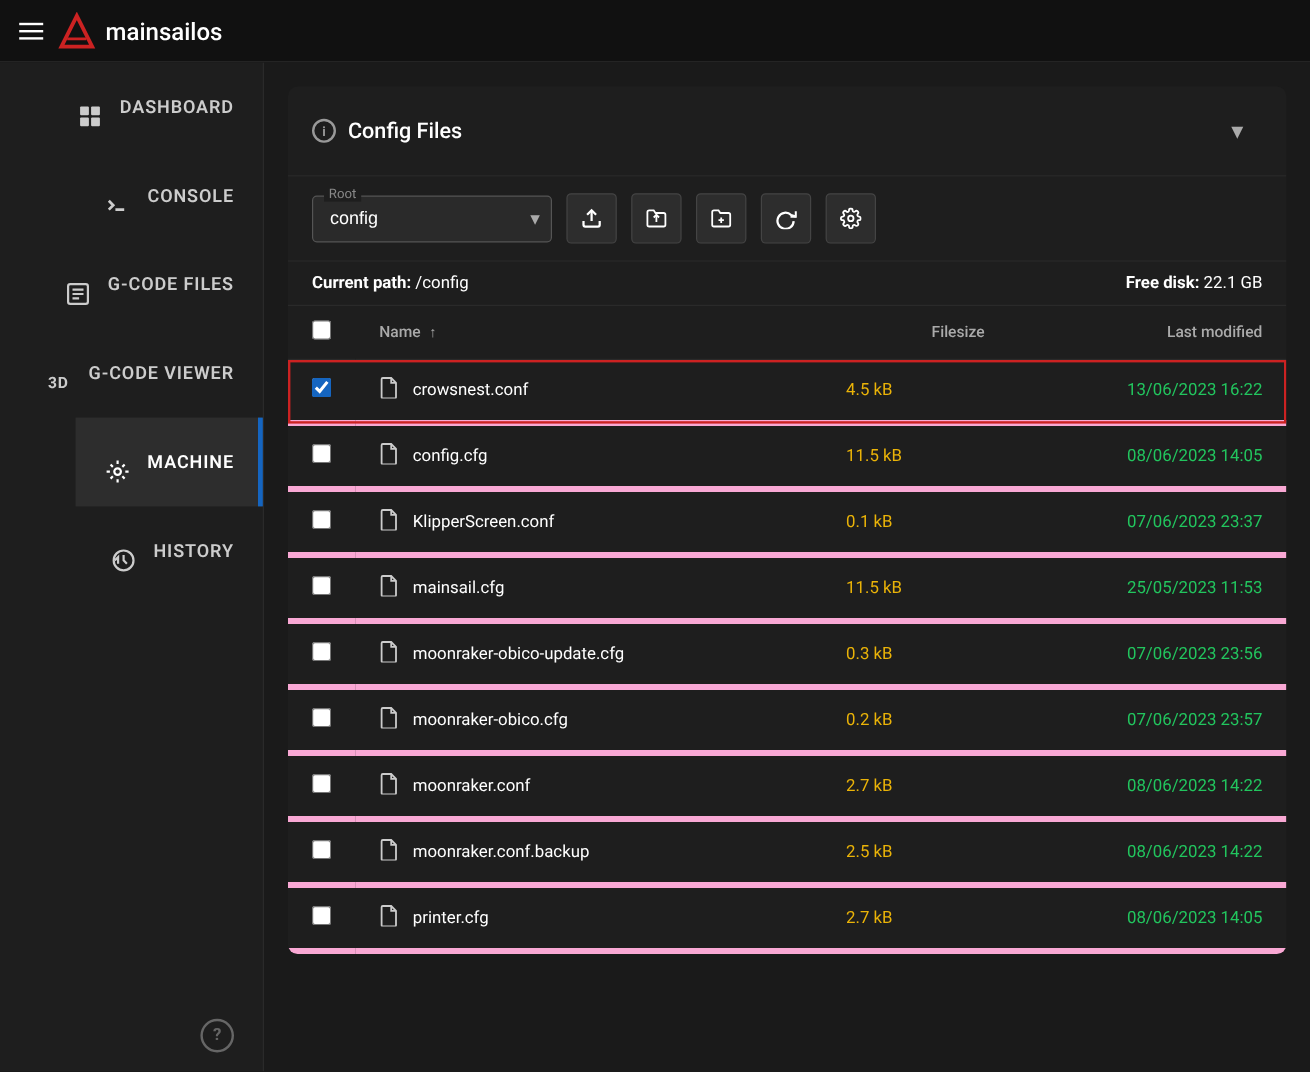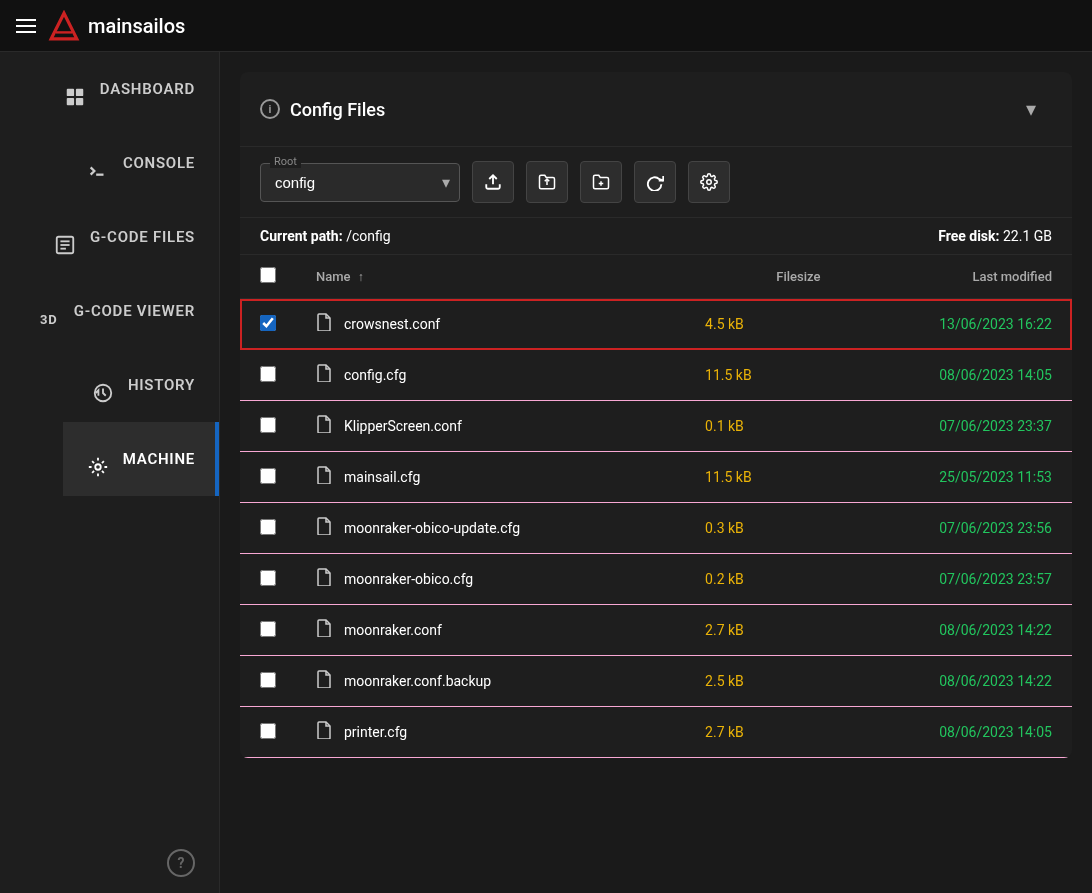--- a/index.html
+++ b/index.html
@@ -261,21 +261,21 @@
       font-size: 14px;
     }
     .file-table td.size-cell {
       color: #eab308;
     }
     .file-table td.date-cell {
       text-align: right;
       color: #22c55e;
     }
     .file-table tbody tr {
-      border-bottom: 1px solid #f9a8d4;
+      border-bottom: 5px solid #f9a8d4;
       cursor: pointer;
       padding-left: 20px;
     }
     .file-table tbody tr.selected {
       outline: 2px solid #cc2222;
       outline-offset: -2px;
     }
 
     .file-row-name {
       display: flex;
@@ -374,39 +374,39 @@
         </svg>
       </span>
       <span>G-CODE FILES</span>
     </div>
 
     <div class="sidebar-item">
       <span class="sidebar-item-icon" style="font-size:13px;font-weight:700;color:#cccccc;">3D</span>
       <span>G-CODE VIEWER</span>
     </div>
 
+    <div class="sidebar-item active">
+      <span class="sidebar-item-icon">
+        <svg width="22" height="22" viewBox="0 0 24 24" fill="none" stroke="currentColor" stroke-width="2">
+          <circle cx="12" cy="12" r="3"></circle>
+          <path d="M12 2v3M12 19v3M2 12h3M19 12h3M5.6 5.6l2.1 2.1M16.3 16.3l2.1 2.1M5.6 18.4l2.1-2.1M16.3 7.7l2.1-2.1"></path>
+        </svg>
+      </span>
+      <span>MACHINE</span>
+    </div>
+
     <div class="sidebar-item">
       <span class="sidebar-item-icon">
         <svg width="22" height="22" viewBox="0 0 24 24" fill="none" stroke="currentColor" stroke-width="2">
           <circle cx="12" cy="12" r="9"></circle>
           <polyline points="12,7 12,12 15,15"></polyline>
           <polyline points="4,12 7,9 7,15"></polyline>
         </svg>
       </span>
       <span>HISTORY</span>
-    </div>
-
-    <div class="sidebar-item active">
-      <span class="sidebar-item-icon">
-        <svg width="22" height="22" viewBox="0 0 24 24" fill="none" stroke="currentColor" stroke-width="2">
-          <circle cx="12" cy="12" r="3"></circle>
-          <path d="M12 2v3M12 19v3M2 12h3M19 12h3M5.6 5.6l2.1 2.1M16.3 16.3l2.1 2.1M5.6 18.4l2.1-2.1M16.3 7.7l2.1-2.1"></path>
-        </svg>
-      </span>
-      <span>MACHINE</span>
     </div>
 
     <div class="sidebar-bottom">
       <div class="sidebar-help">?</div>
     </div>
   </nav>
 
   <div class="content">
     <div class="panel">
 

